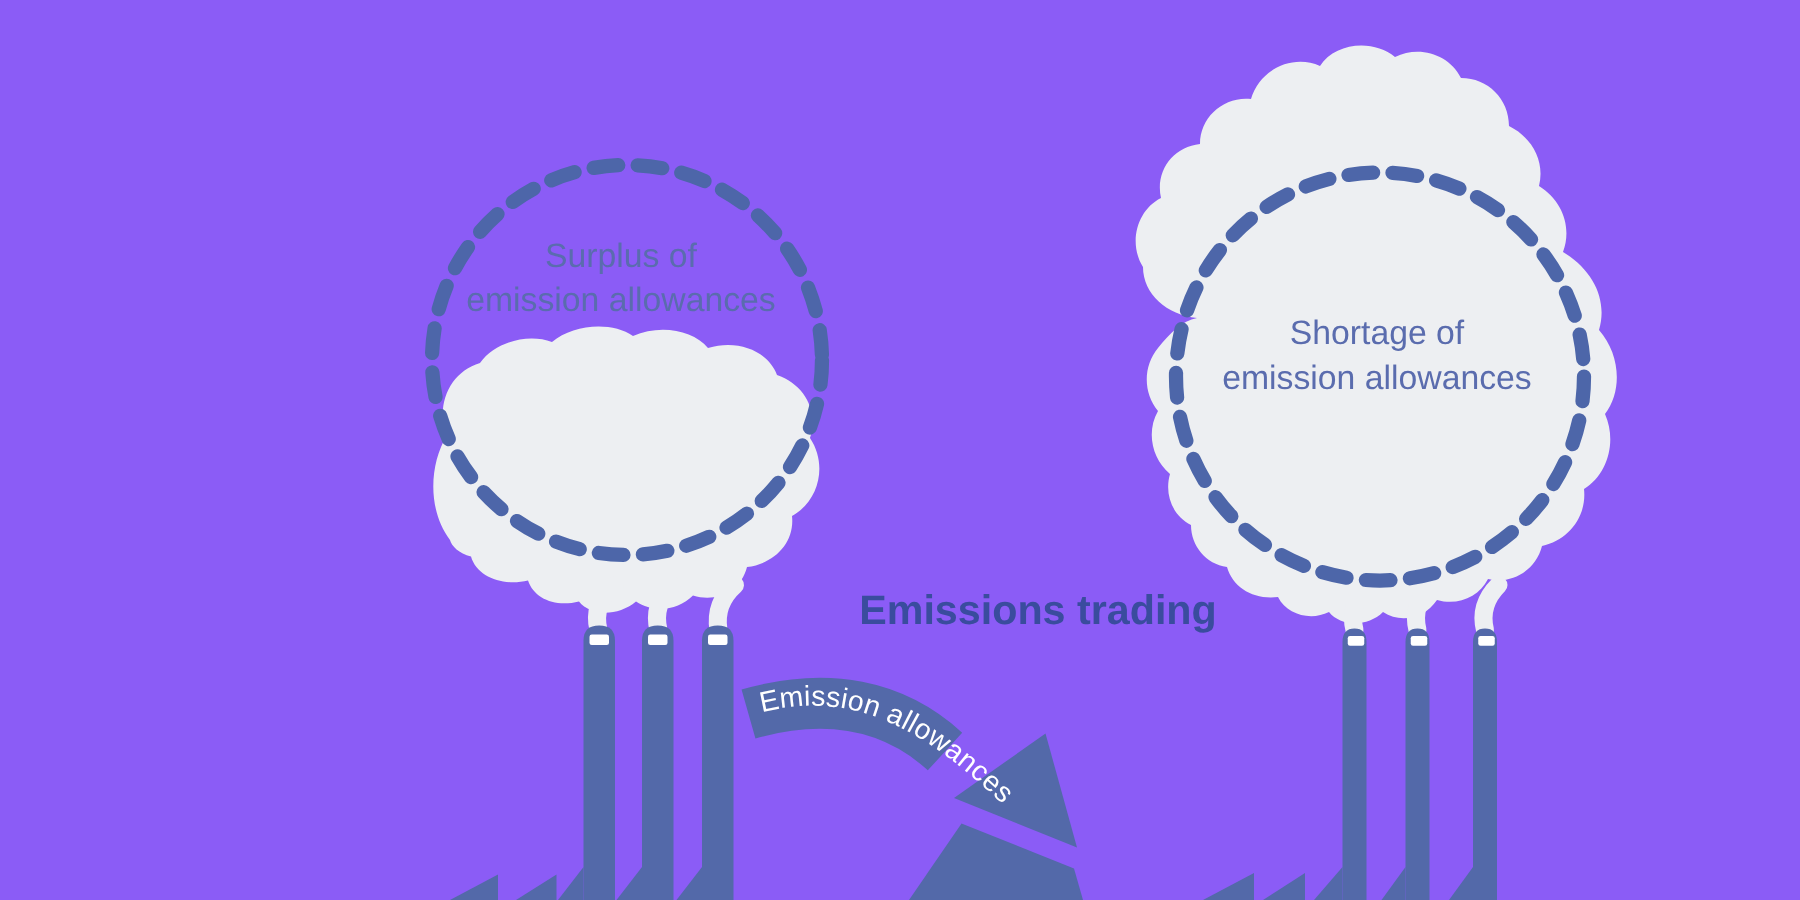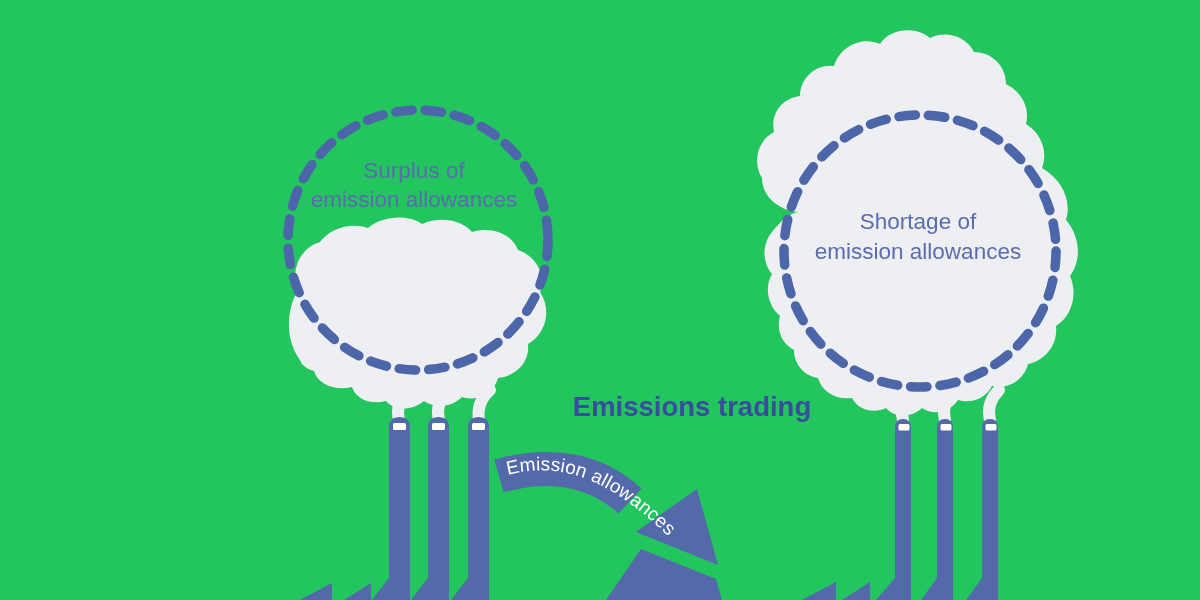--- a/index.html
+++ b/index.html
@@ -1,20 +1,20 @@
 <!DOCTYPE html>
 <html><head>
 <meta charset="utf-8">
 <style>
   html, body { margin: 0; padding: 0; background: #ffffff; }
   .stage {
     position: relative;
     width: 1200px;
     height: 600px;
-    background: #22c55e;
+    background: #8b5cf6;
     overflow: hidden;
     font-family: "Liberation Sans", "DejaVu Sans", sans-serif;
   }
   svg { display: block; }
   .circle-label { font-size: 22.5px; font-weight: 400; }
   .diagram-title { font-size: 27.5px; font-weight: 700; }
   .ribbon-label { font-size: 19px; font-weight: 400; letter-spacing: 0.5px; }
 </style>
 </head>
 <body>

